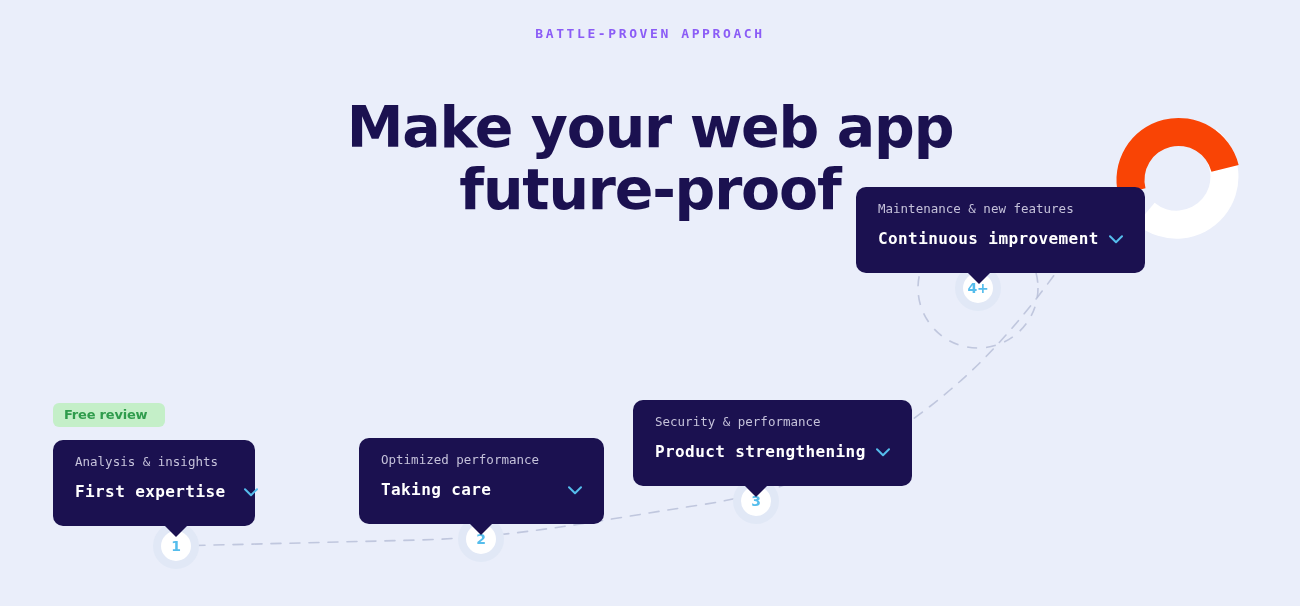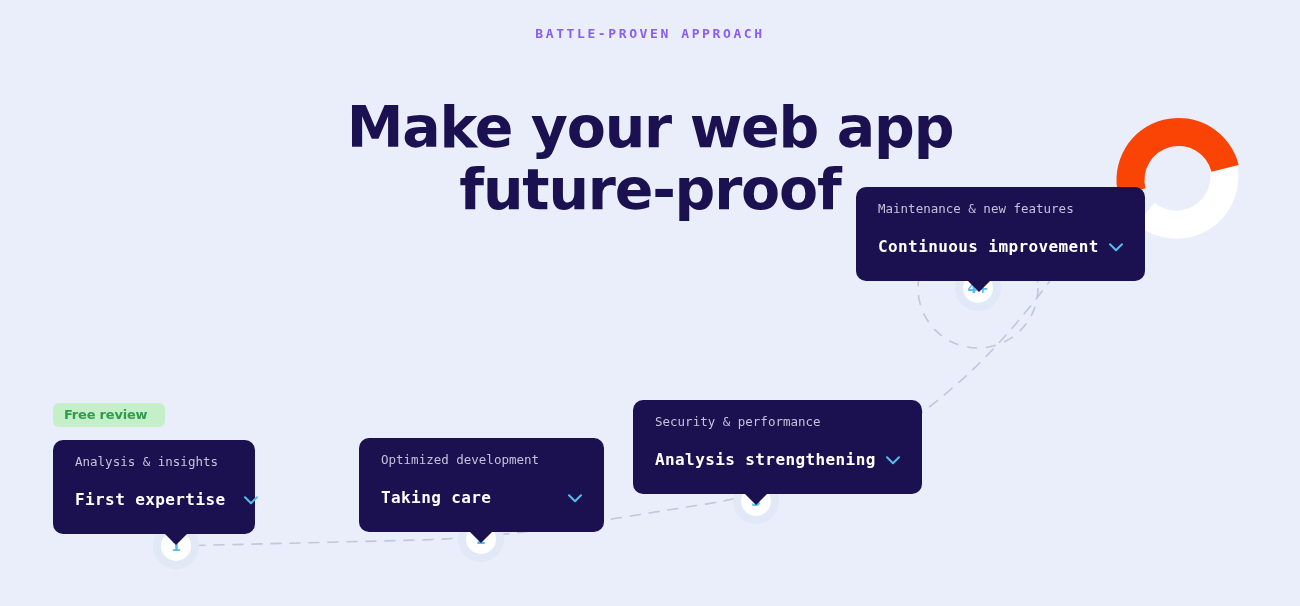--- a/index.html
+++ b/index.html
@@ -94,21 +94,21 @@
   .card .cap {
     font-family: "DejaVu Sans Mono", "Liberation Mono", monospace;
     font-size: 12.5px;
     line-height: 16px;
     color: #c5c2da;
     white-space: nowrap;
   }
   .card .row {
     display: flex;
     align-items: center;
-    margin-top: 20px;
+    margin-top: 12px;
     white-space: nowrap;
   }
   .card .title {
     font-family: "DejaVu Sans Mono", "Liberation Mono", monospace;
     font-size: 16px;
     font-weight: bold;
     color: #ffffff;
     letter-spacing: 0.4px;
     line-height: 20px;
   }
@@ -193,36 +193,36 @@
       <span class="chev">
         <svg width="14" height="9" viewBox="0 0 14 9" fill="none" aria-hidden="true">
           <path d="M1 1.2 L7 7.2 L13 1.2" stroke="#55bdec" stroke-width="2" stroke-linecap="round" stroke-linejoin="round"></path>
         </svg>
       </span>
     </div>
     <div class="tail" style="left:111px;"></div>
   </div>
 
   <div class="card" style="left:359px; top:438px; width:245px;">
-    <div class="cap">Optimized development</div>
+    <div class="cap">Optimized performance</div>
     <div class="row spread">
       <span class="title">Taking care</span>
       <span class="chev">
         <svg width="14" height="9" viewBox="0 0 14 9" fill="none" aria-hidden="true">
           <path d="M1 1.2 L7 7.2 L13 1.2" stroke="#55bdec" stroke-width="2" stroke-linecap="round" stroke-linejoin="round"></path>
         </svg>
       </span>
     </div>
     <div class="tail" style="left:110px;"></div>
   </div>
 
   <div class="card" style="left:633px; top:400px;">
     <div class="cap">Security &amp; performance</div>
     <div class="row">
-      <span class="title">Analysis strengthening</span>
+      <span class="title">Product strengthening</span>
       <span class="chev">
         <svg width="14" height="9" viewBox="0 0 14 9" fill="none" aria-hidden="true">
           <path d="M1 1.2 L7 7.2 L13 1.2" stroke="#55bdec" stroke-width="2" stroke-linecap="round" stroke-linejoin="round"></path>
         </svg>
       </span>
     </div>
     <div class="tail" style="left:111px;"></div>
   </div>
 
   <div class="card" style="left:856px; top:187px;">

